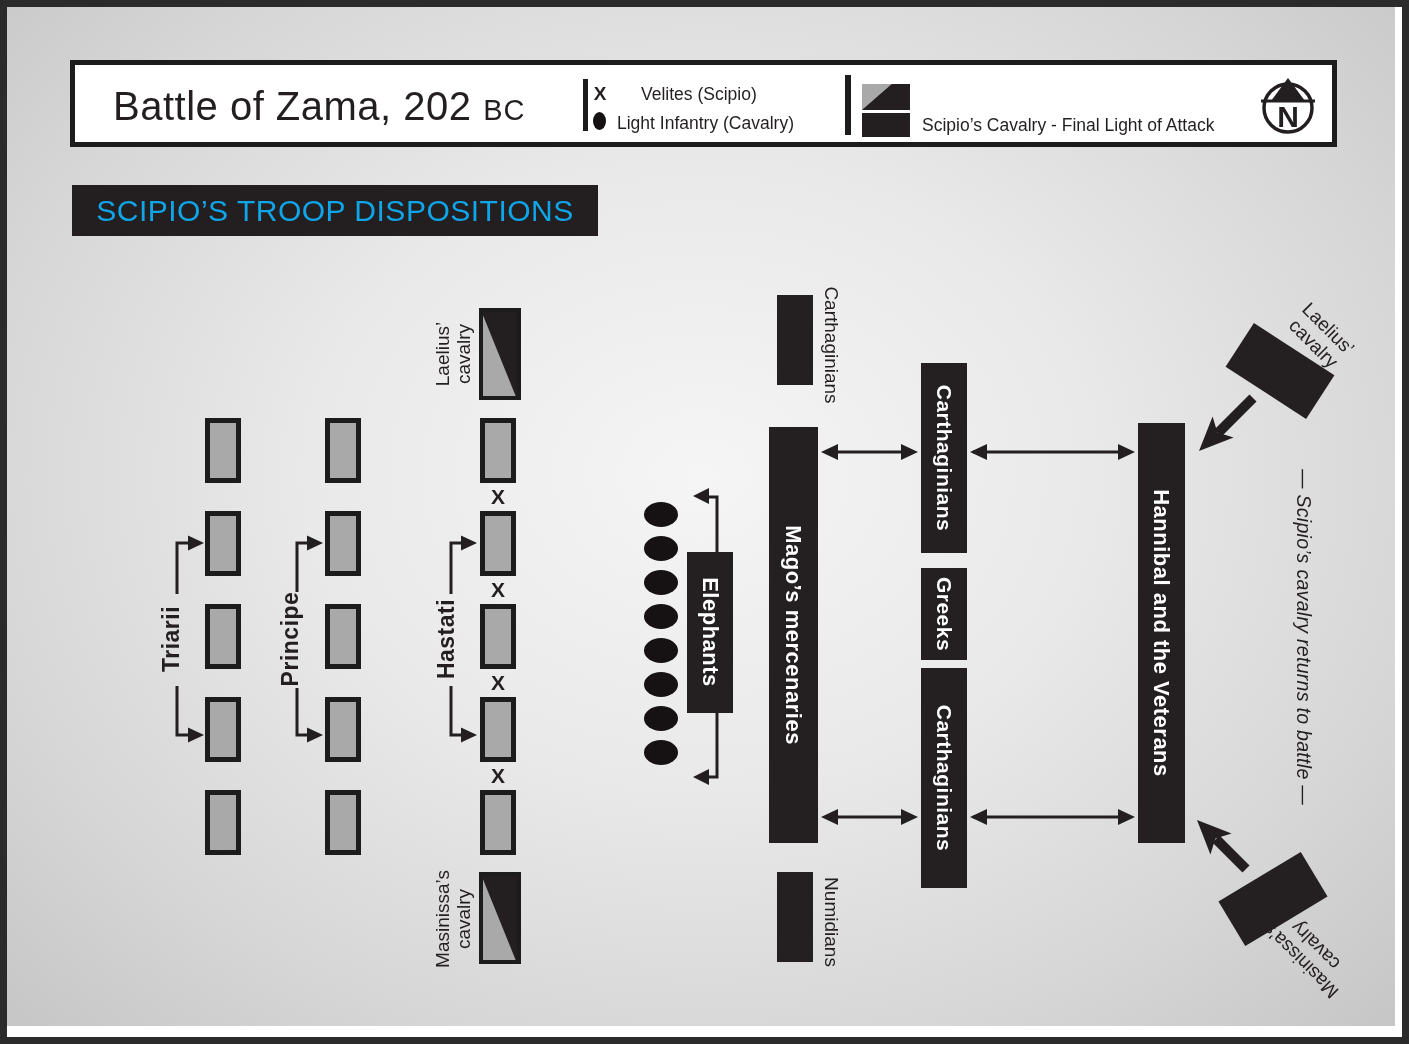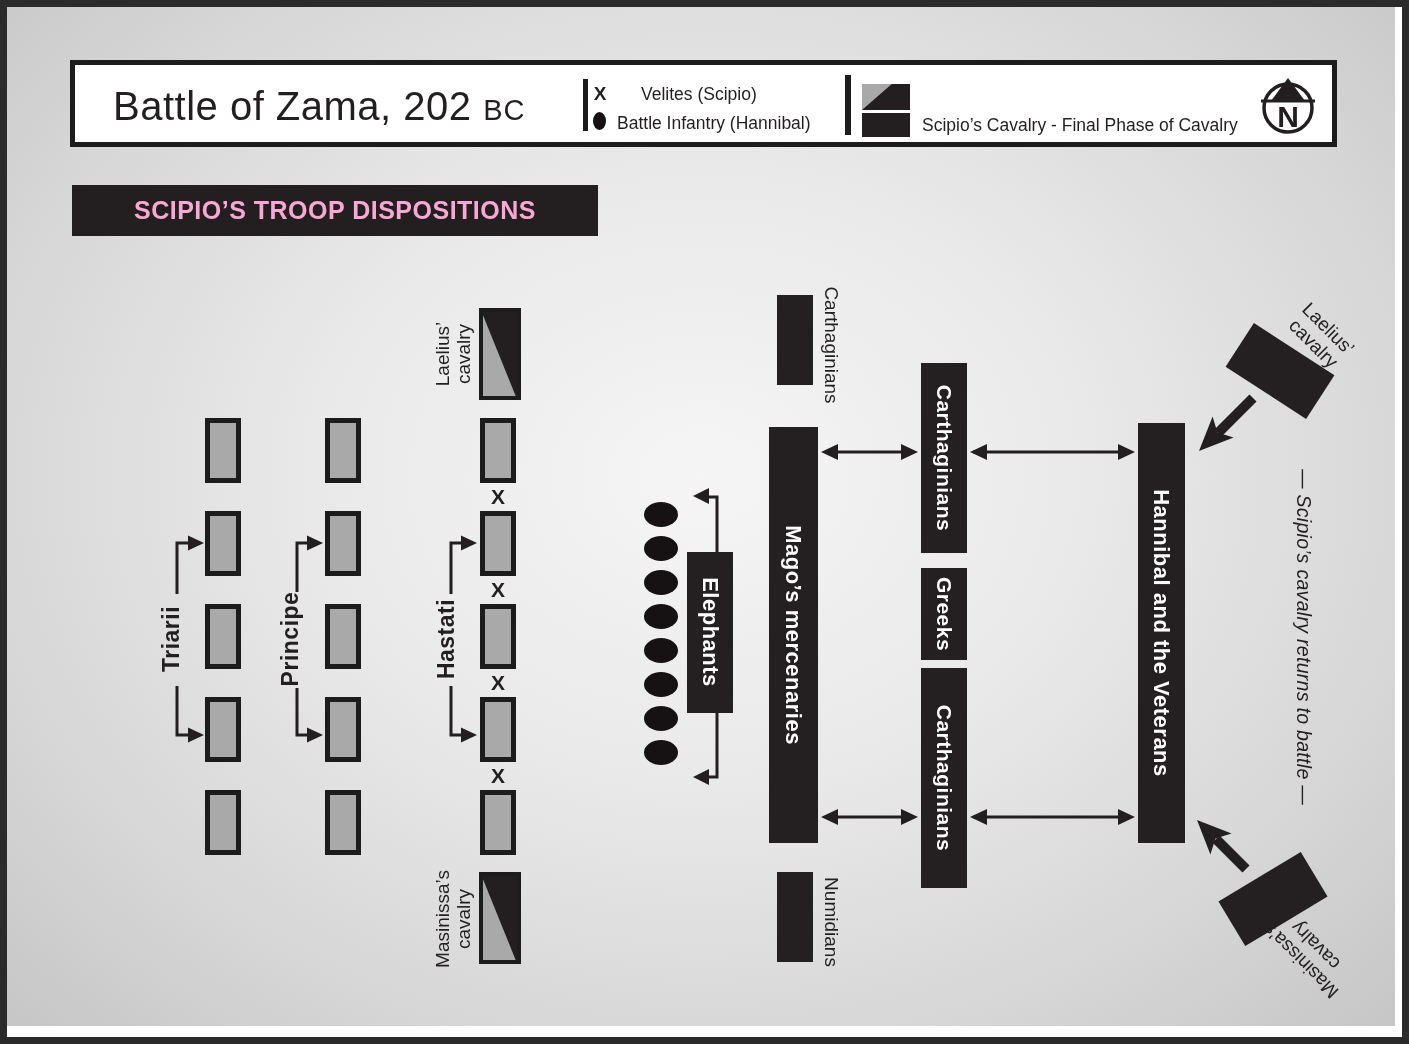--- a/index.html
+++ b/index.html
@@ -11,21 +11,21 @@
   .abs{position:absolute;}
   
   .titlebox{left:70px;top:60px;width:1267px;height:87px;background:#fff;border:5px solid #1c1c1c;box-sizing:border-box;}
   .titletext{left:108px;top:82px;font-size:40px;letter-spacing:.5px;white-space:nowrap;transform:translateY(-50%);}
   .era{font-size:29px;letter-spacing:1px;}
   .ldiv{background:#1c1c1c;}
   .legtext{font-size:17.5px;white-space:nowrap;}
   .swatch{background:#231f20;}
   .swgray{position:absolute;inset:0;background:#a9a9a9;clip-path:polygon(0 0,62% 0,0 100%);}
   
-  .hdr{background:#231f20;color:#f9a8d4;font-weight:bold;font-size:25px;letter-spacing:.5px;
+  .hdr{background:#231f20;color:#0ea5e9;font-weight:normal;font-size:30px;letter-spacing:.5px;
        display:flex;align-items:center;justify-content:center;white-space:nowrap;}
   
   .maniple{width:26px;height:55px;background:#a9a9a9;border:5px solid #1c1c1c;}
   .cav{width:34px;height:84px;background:#231f20;border:4px solid #1c1c1c;}
   .cavgray{position:absolute;inset:0;background:#a9a9a9;clip-path:polygon(0 4%,96% 100%,0 100%);}
   .bar{background:#241f21;}
   .xmark{width:28px;height:26px;line-height:26px;text-align:center;font-size:21px;font-weight:600;}
   .oval{width:34px;height:25px;background:#161213;border-radius:50%;}
   
   .vup{transform:translate(-50%,-50%) rotate(-90deg);white-space:nowrap;text-align:center;}
@@ -93,27 +93,27 @@
 
   <div class="abs titlebox">
     <div class="abs titletext" style="left:38px;top:41px;">
       <span>Battle of Zama, 202</span>
       <span class="era">BC</span>
     </div>
     <div class="abs ldiv" style="left:508px;top:14px;width:5px;height:52px;"></div>
     <div class="abs" style="left:515px;top:18px;width:20px;text-align:center;font-size:19px;font-weight:600;">X</div>
     <div class="abs legtext" style="left:542px;top:19px;margin-left:24px;">Velites (Scipio)</div>
     <div class="abs oval" style="left:518px;top:47px;width:13px;height:18px;"></div>
-    <div class="abs legtext" style="left:542px;top:48px;">Battle Infantry (Hannibal)</div>
+    <div class="abs legtext" style="left:542px;top:48px;">Light Infantry (Cavalry)</div>
     <div class="abs ldiv" style="left:770px;top:10px;width:6px;height:60px;"></div>
     <div class="abs swatch" style="left:787px;top:19px;width:48px;height:26px;">
         <div class="swgray"></div>
       </div>
     <div class="abs swatch" style="left:787px;top:48px;width:48px;height:24px;"></div>
-    <div class="abs legtext" style="left:847px;top:50px;">Scipio’s Cavalry - Final Phase of Cavalry</div>
+    <div class="abs legtext" style="left:847px;top:50px;">Scipio’s Cavalry - Final Light of Attack</div>
     <svg class="abs" style="left:1183px;top:10px;" width="62" height="64">
       <circle cx="30" cy="33" r="24" stroke="#231f20" stroke-width="3.5" fill="none"></circle>
       <line x1="3" y1="26" x2="57" y2="26" stroke="#231f20" stroke-width="3"></line>
       <polygon points="30,3 13,26 47,26" fill="#231f20"></polygon>
       <text x="30" y="52" text-anchor="middle" font-size="30" font-weight="600" fill="#231f20">N</text>
     </svg>
   </div>
 
   <div class="abs hdr" style="left:72px;top:185px;width:526px;height:51px;">SCIPIO’S TROOP DISPOSITIONS</div>
 

